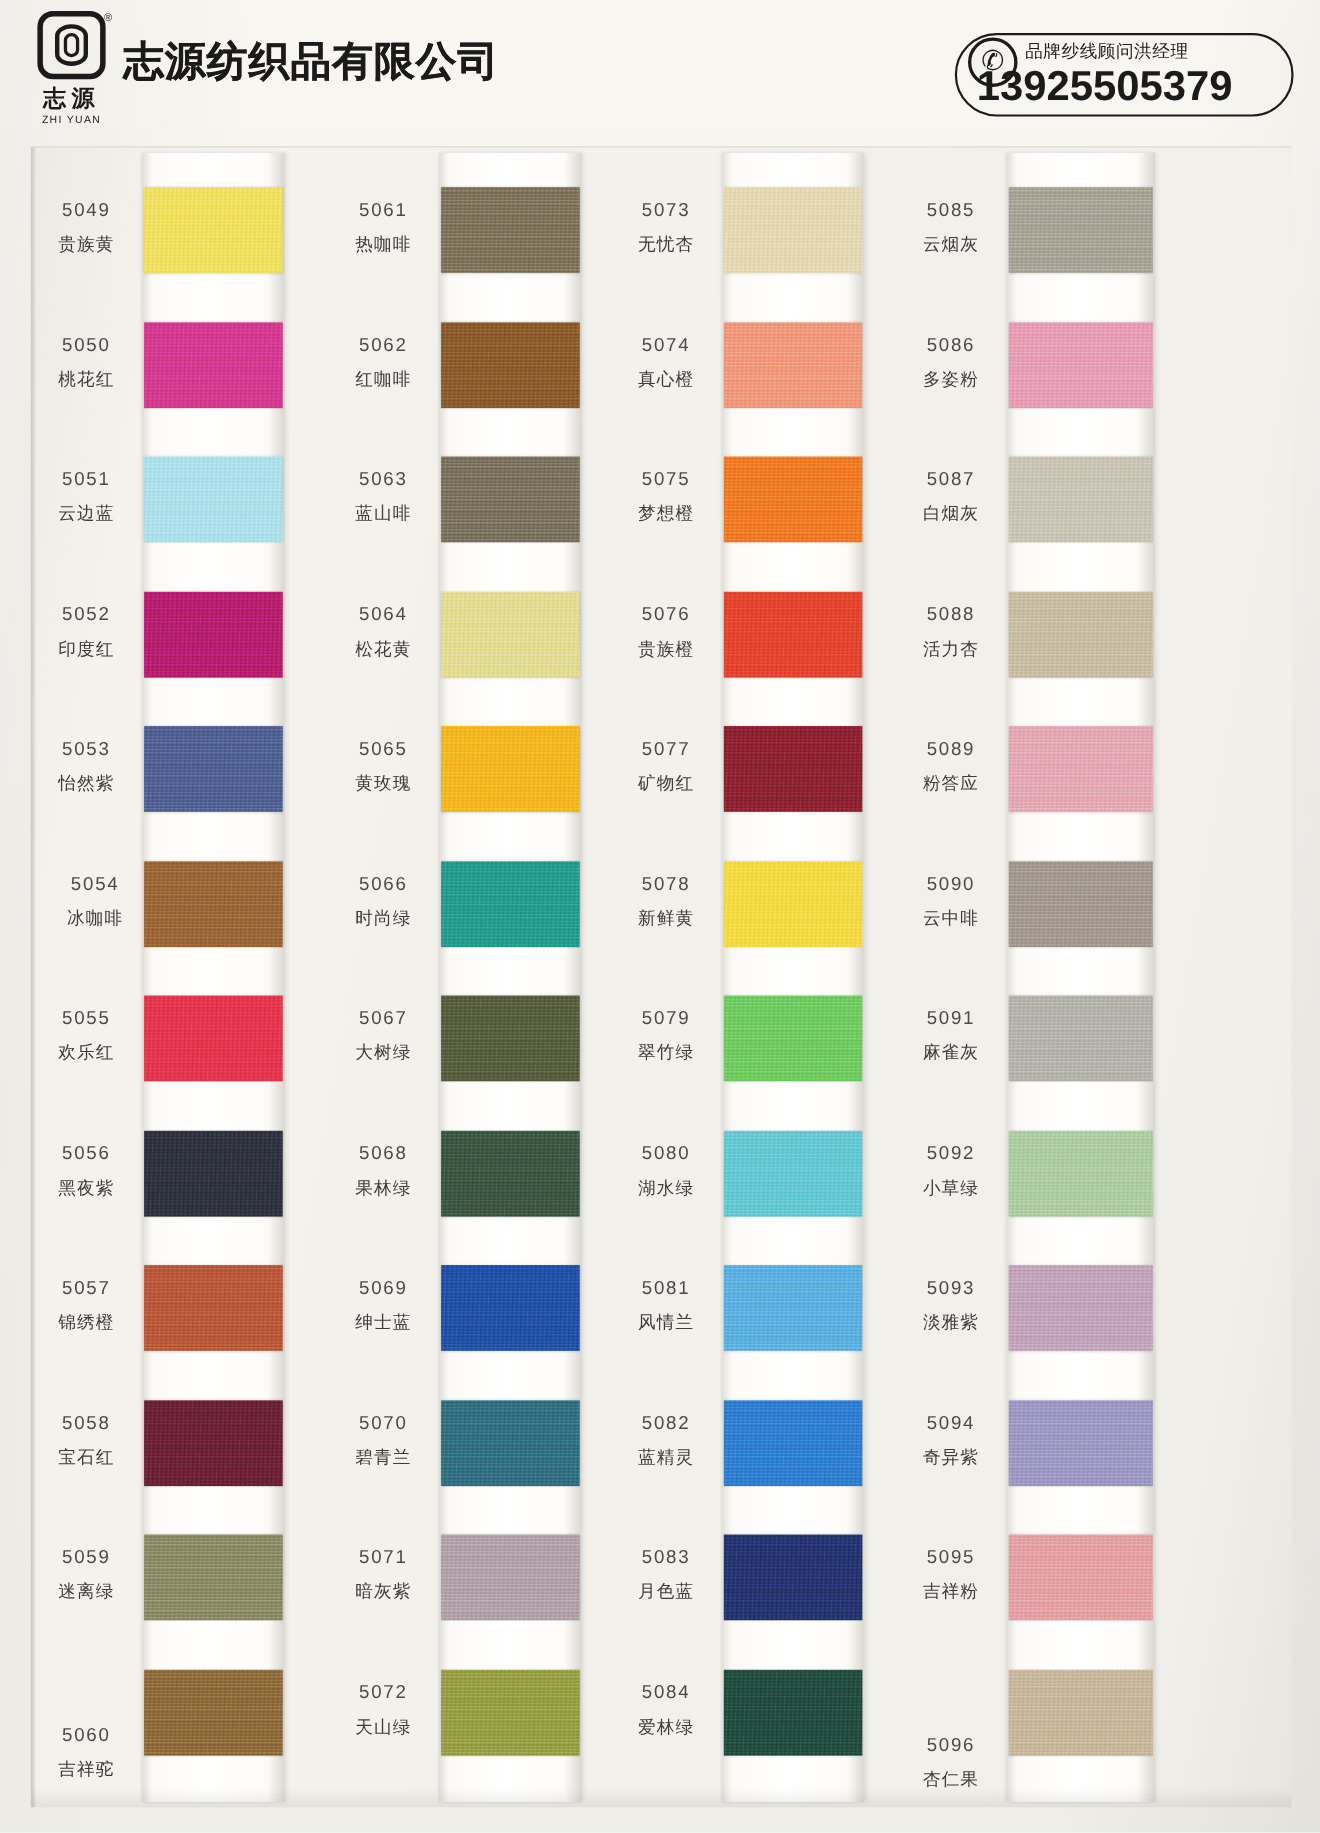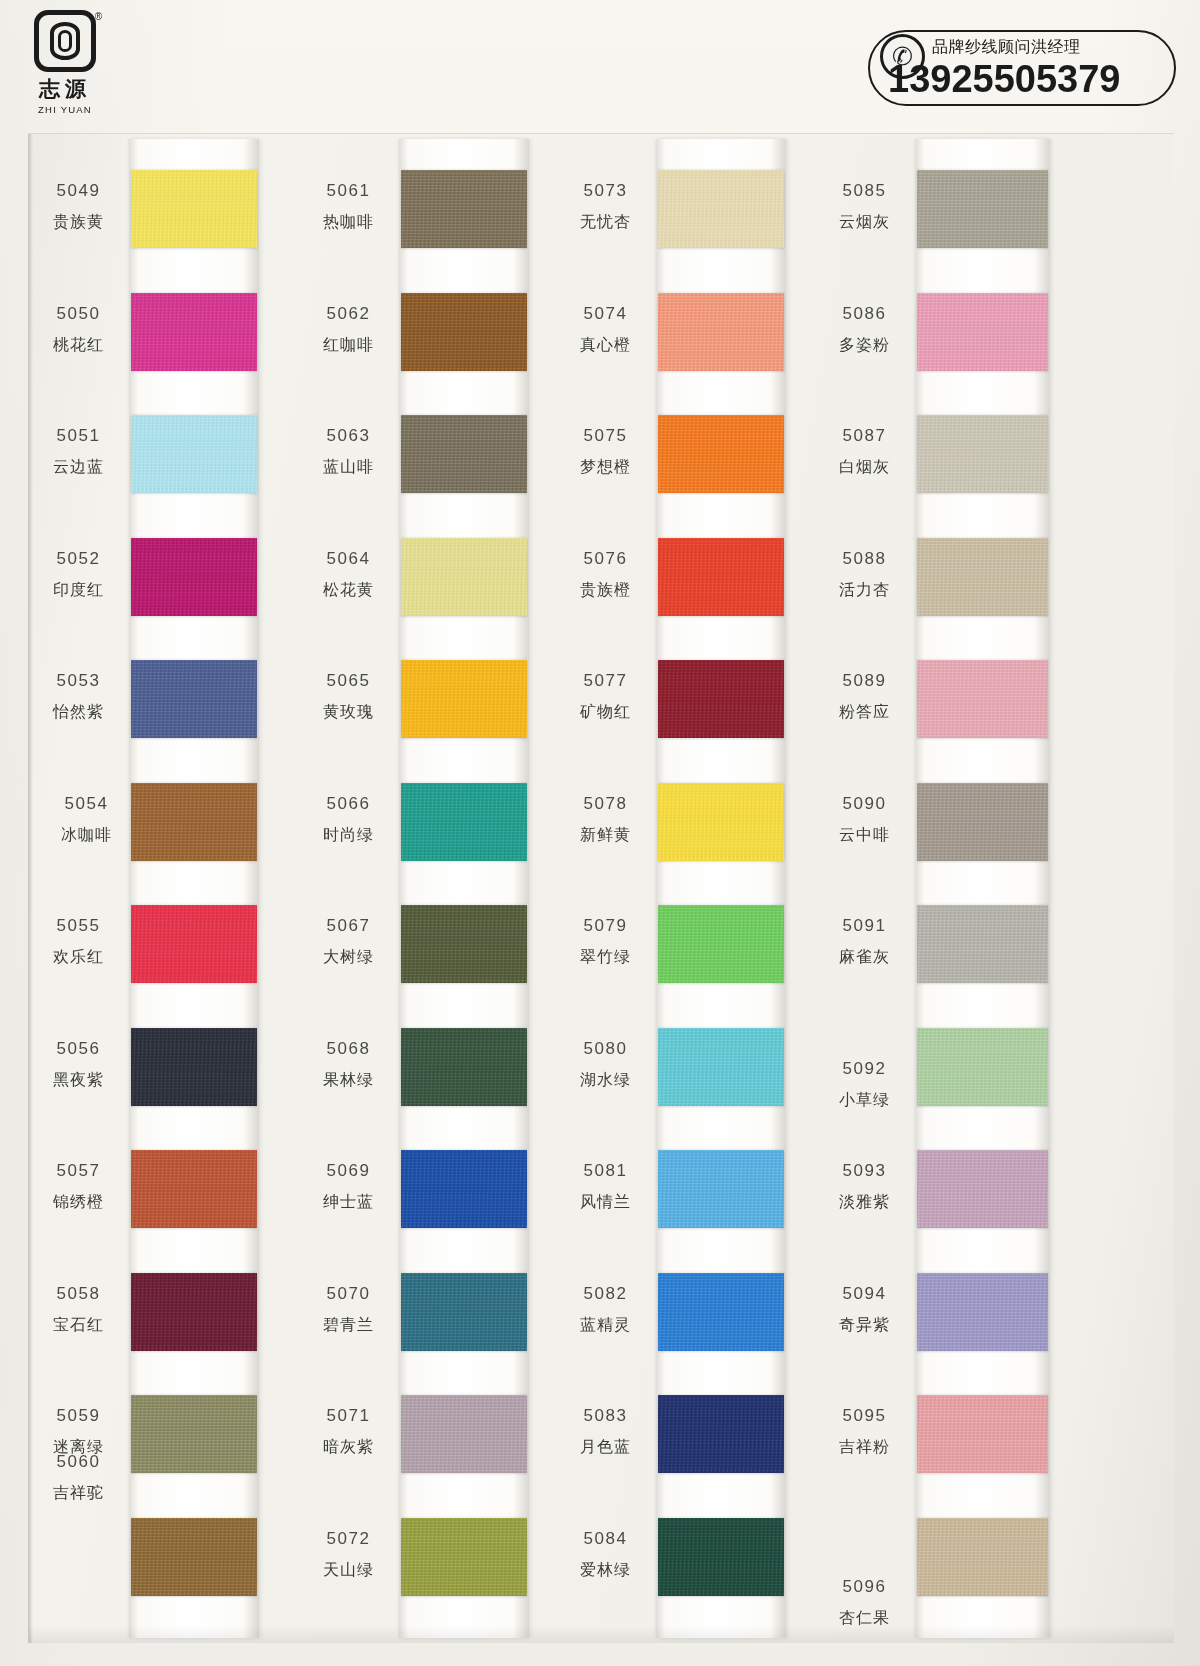--- a/index.html
+++ b/index.html
@@ -197,20 +197,21 @@
 
     <div class="logo-block">
       <div class="logo-mark">
         <span class="logo-reg">®</span>
       </div>
       <div class="logo-cn">志源</div>
       <div class="logo-en">ZHI YUAN</div>
     </div>
 
     <div class="company">
+      <div class="company-cn">志源纺织品有限公司</div>
     </div>
 
 
     <div class="contact">
       <div class="phone-circle">✆</div>
       <div class="contact-txt">品牌纱线顾问洪经理</div>
       <div class="contact-num">13925505379</div>
     </div>
   </div>
 
@@ -268,21 +269,21 @@
           <div class="label" style="left: 2px; width: 95px; top: 1146.5px;">
             <span class="code">5058</span>
             <span class="name">宝石红</span>
           </div>
           <div class="swatch" title="5059 迷离绿" style="left: 102px; width: 126px; top: 1261px; height: 78px; background: rgb(139, 140, 100);"></div>
           <div class="label" style="left: 2px; width: 95px; top: 1269px;">
             <span class="code">5059</span>
             <span class="name">迷离绿</span>
           </div>
           <div class="swatch" title="5060 吉祥驼" style="left: 102px; width: 126px; top: 1383.5px; height: 78px; background: rgb(143, 106, 55);"></div>
-          <div class="label" style="left: 2px; width: 95px; top: 1315px; text-align: center;">
+          <div class="label" style="left: 2px; width: 95px; top: 1431px; text-align: center;">
             <span class="code">5060</span>
             <span class="name">吉祥驼</span>
           </div>
         </div>
         <div class="col" style="left: 0px;">
           <div class="strip" style="left: 370px; width: 130px;"></div>
           <div class="swatch" title="5061 热咖啡" style="left: 372px; width: 126px; top: 36px; height: 78px; background: rgb(126, 114, 89);"></div>
           <div class="label" style="left: 272px; width: 95px; top: 44px;">
             <span class="code">5061</span>
             <span class="name">热咖啡</span>
@@ -437,21 +438,21 @@
           <div class="label" style="left: 788px; width: 95px; top: 656.5px;">
             <span class="code">5090</span>
             <span class="name">云中啡</span>
           </div>
           <div class="swatch" title="5091 麻雀灰" style="left: 888px; width: 131px; top: 771px; height: 78px; background: rgb(182, 181, 173);"></div>
           <div class="label" style="left: 788px; width: 95px; top: 779px;">
             <span class="code">5091</span>
             <span class="name">麻雀灰</span>
           </div>
           <div class="swatch" title="5092 小草绿" style="left: 888px; width: 131px; top: 893.5px; height: 78px; background: rgb(174, 208, 162);"></div>
-          <div class="label" style="left: 788px; width: 95px; top: 901.5px; margin-top: 20px;">
+          <div class="label" style="left: 788px; width: 95px; top: 901.5px;">
             <span class="code">5092</span>
             <span class="name">小草绿</span>
           </div>
           <div class="swatch" title="5093 淡雅紫" style="left: 888px; width: 131px; top: 1016px; height: 78px; background: rgb(197, 165, 188);"></div>
           <div class="label" style="left: 788px; width: 95px; top: 1024px;">
             <span class="code">5093</span>
             <span class="name">淡雅紫</span>
           </div>
           <div class="swatch" title="5094 奇异紫" style="left: 888px; width: 131px; top: 1138.5px; height: 78px; background: rgb(159, 154, 199);"></div>
           <div class="label" style="left: 788px; width: 95px; top: 1146.5px;">

